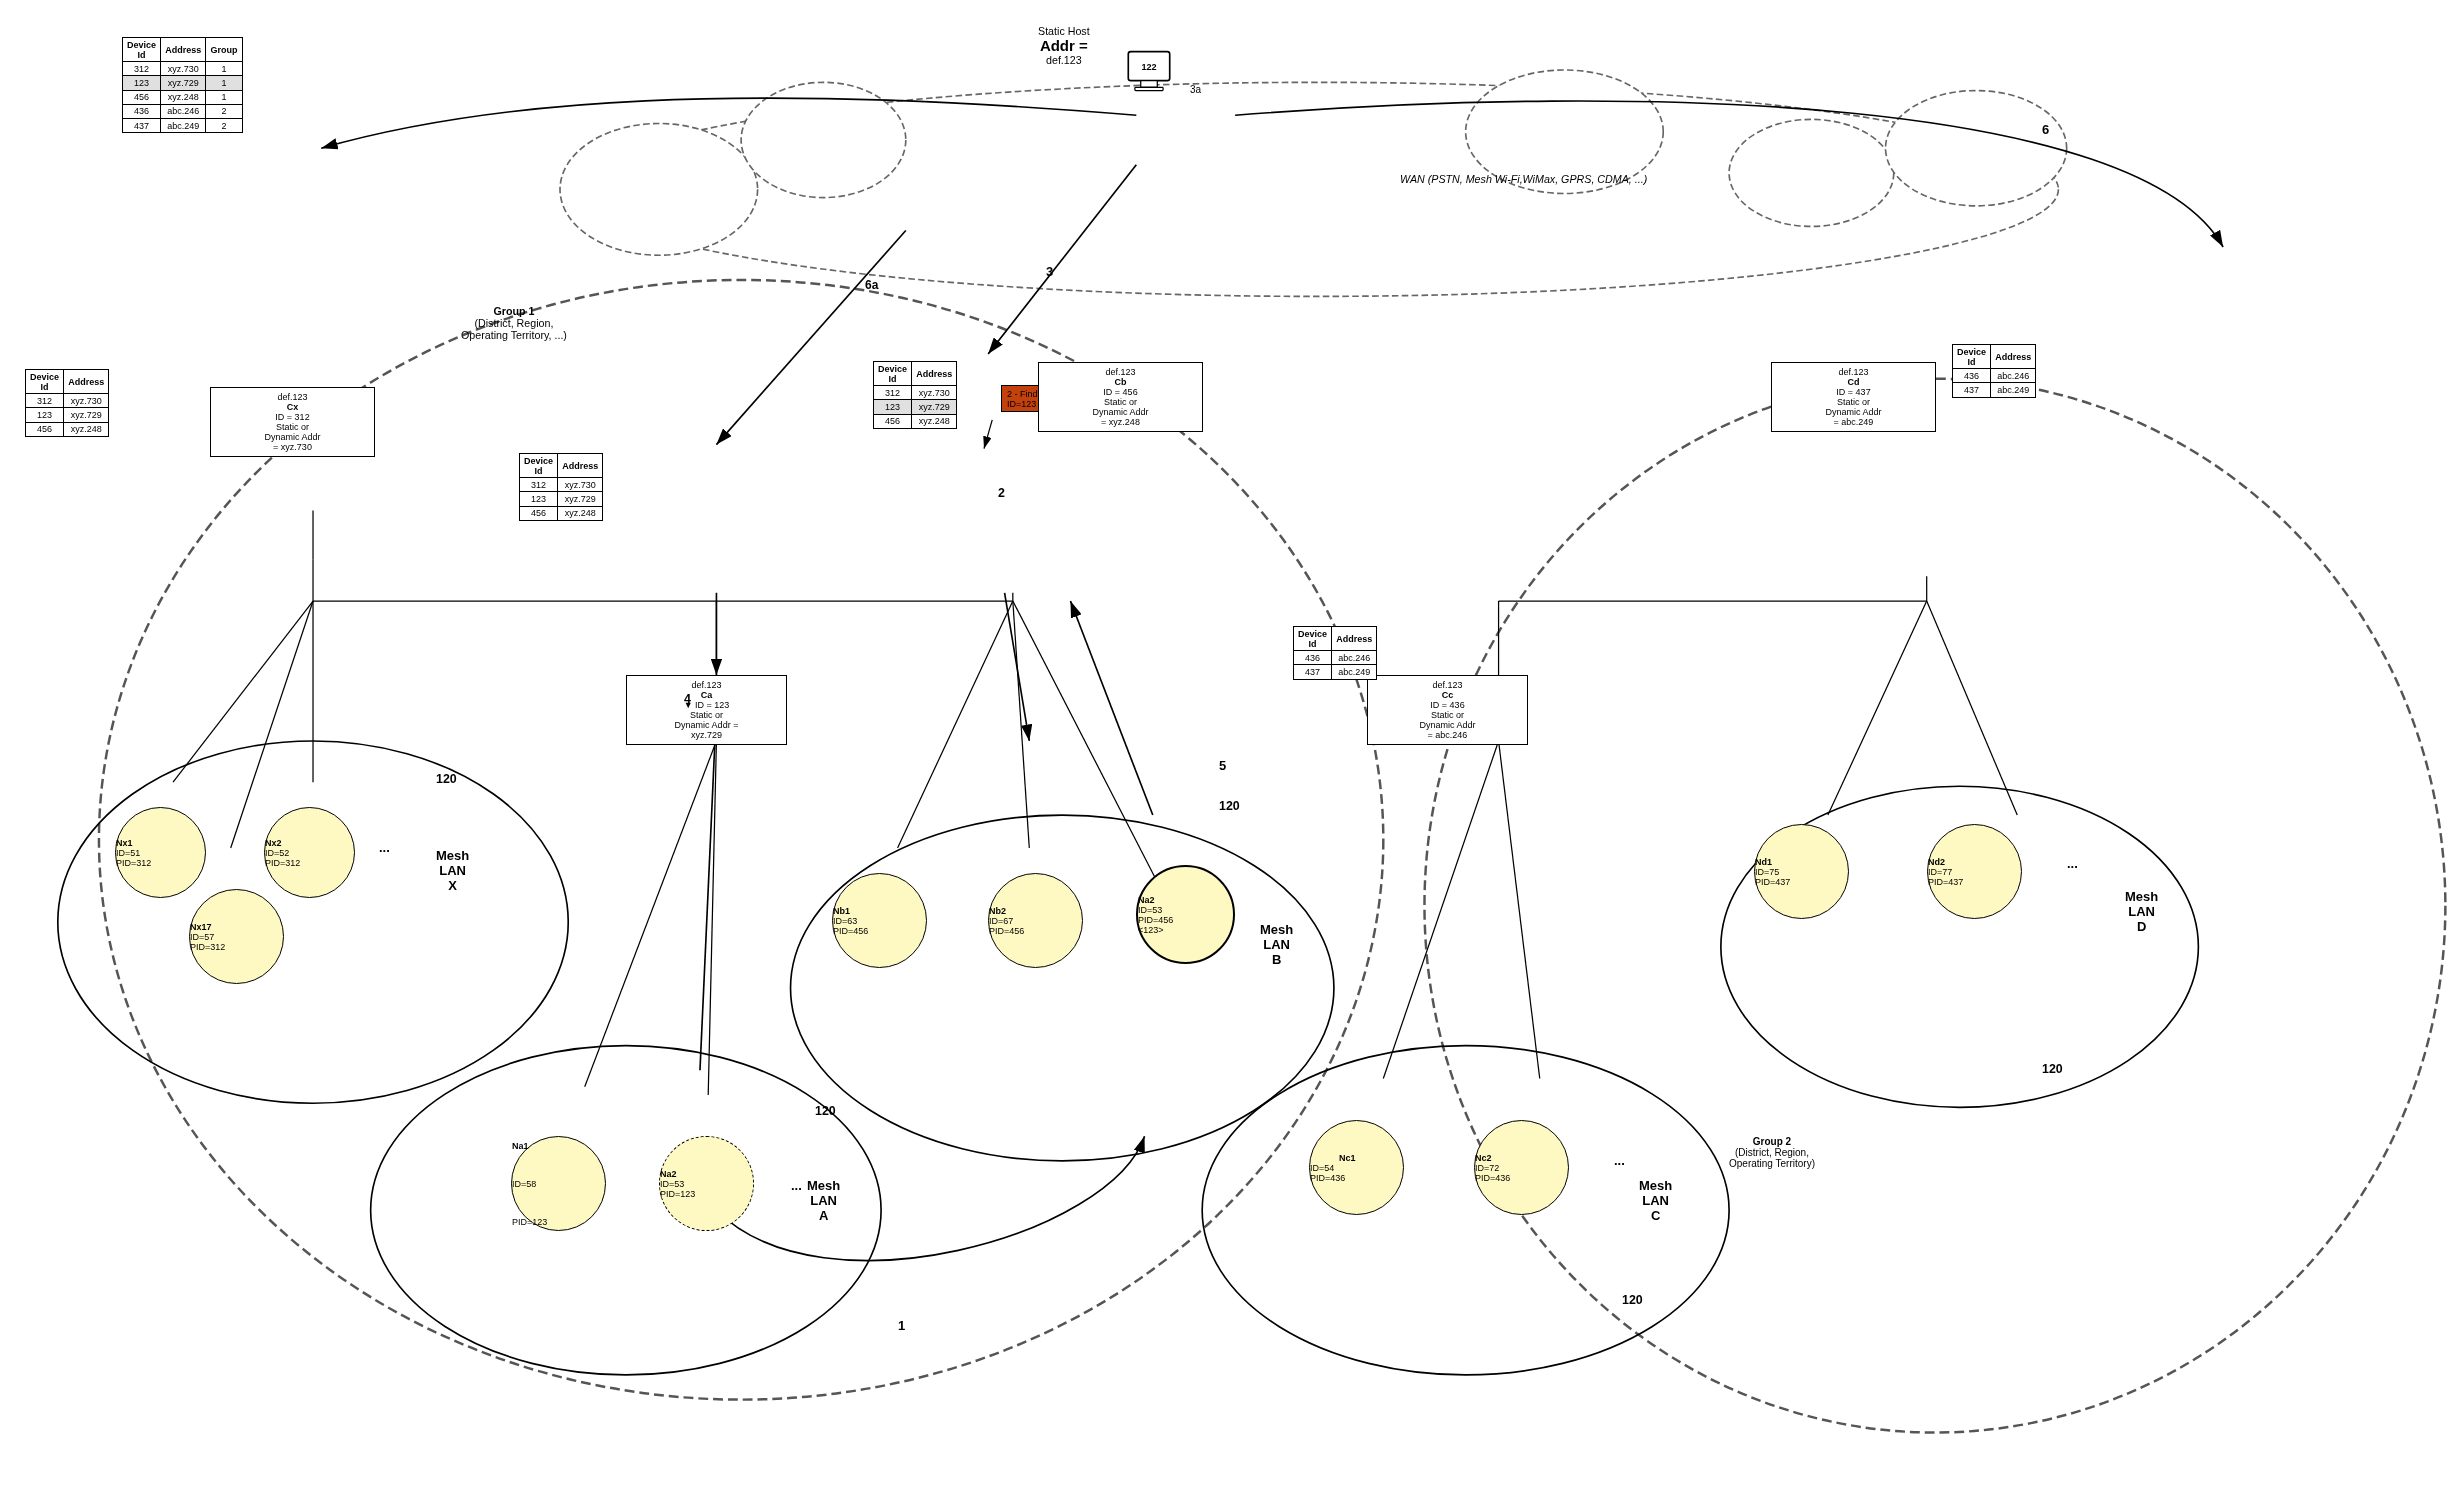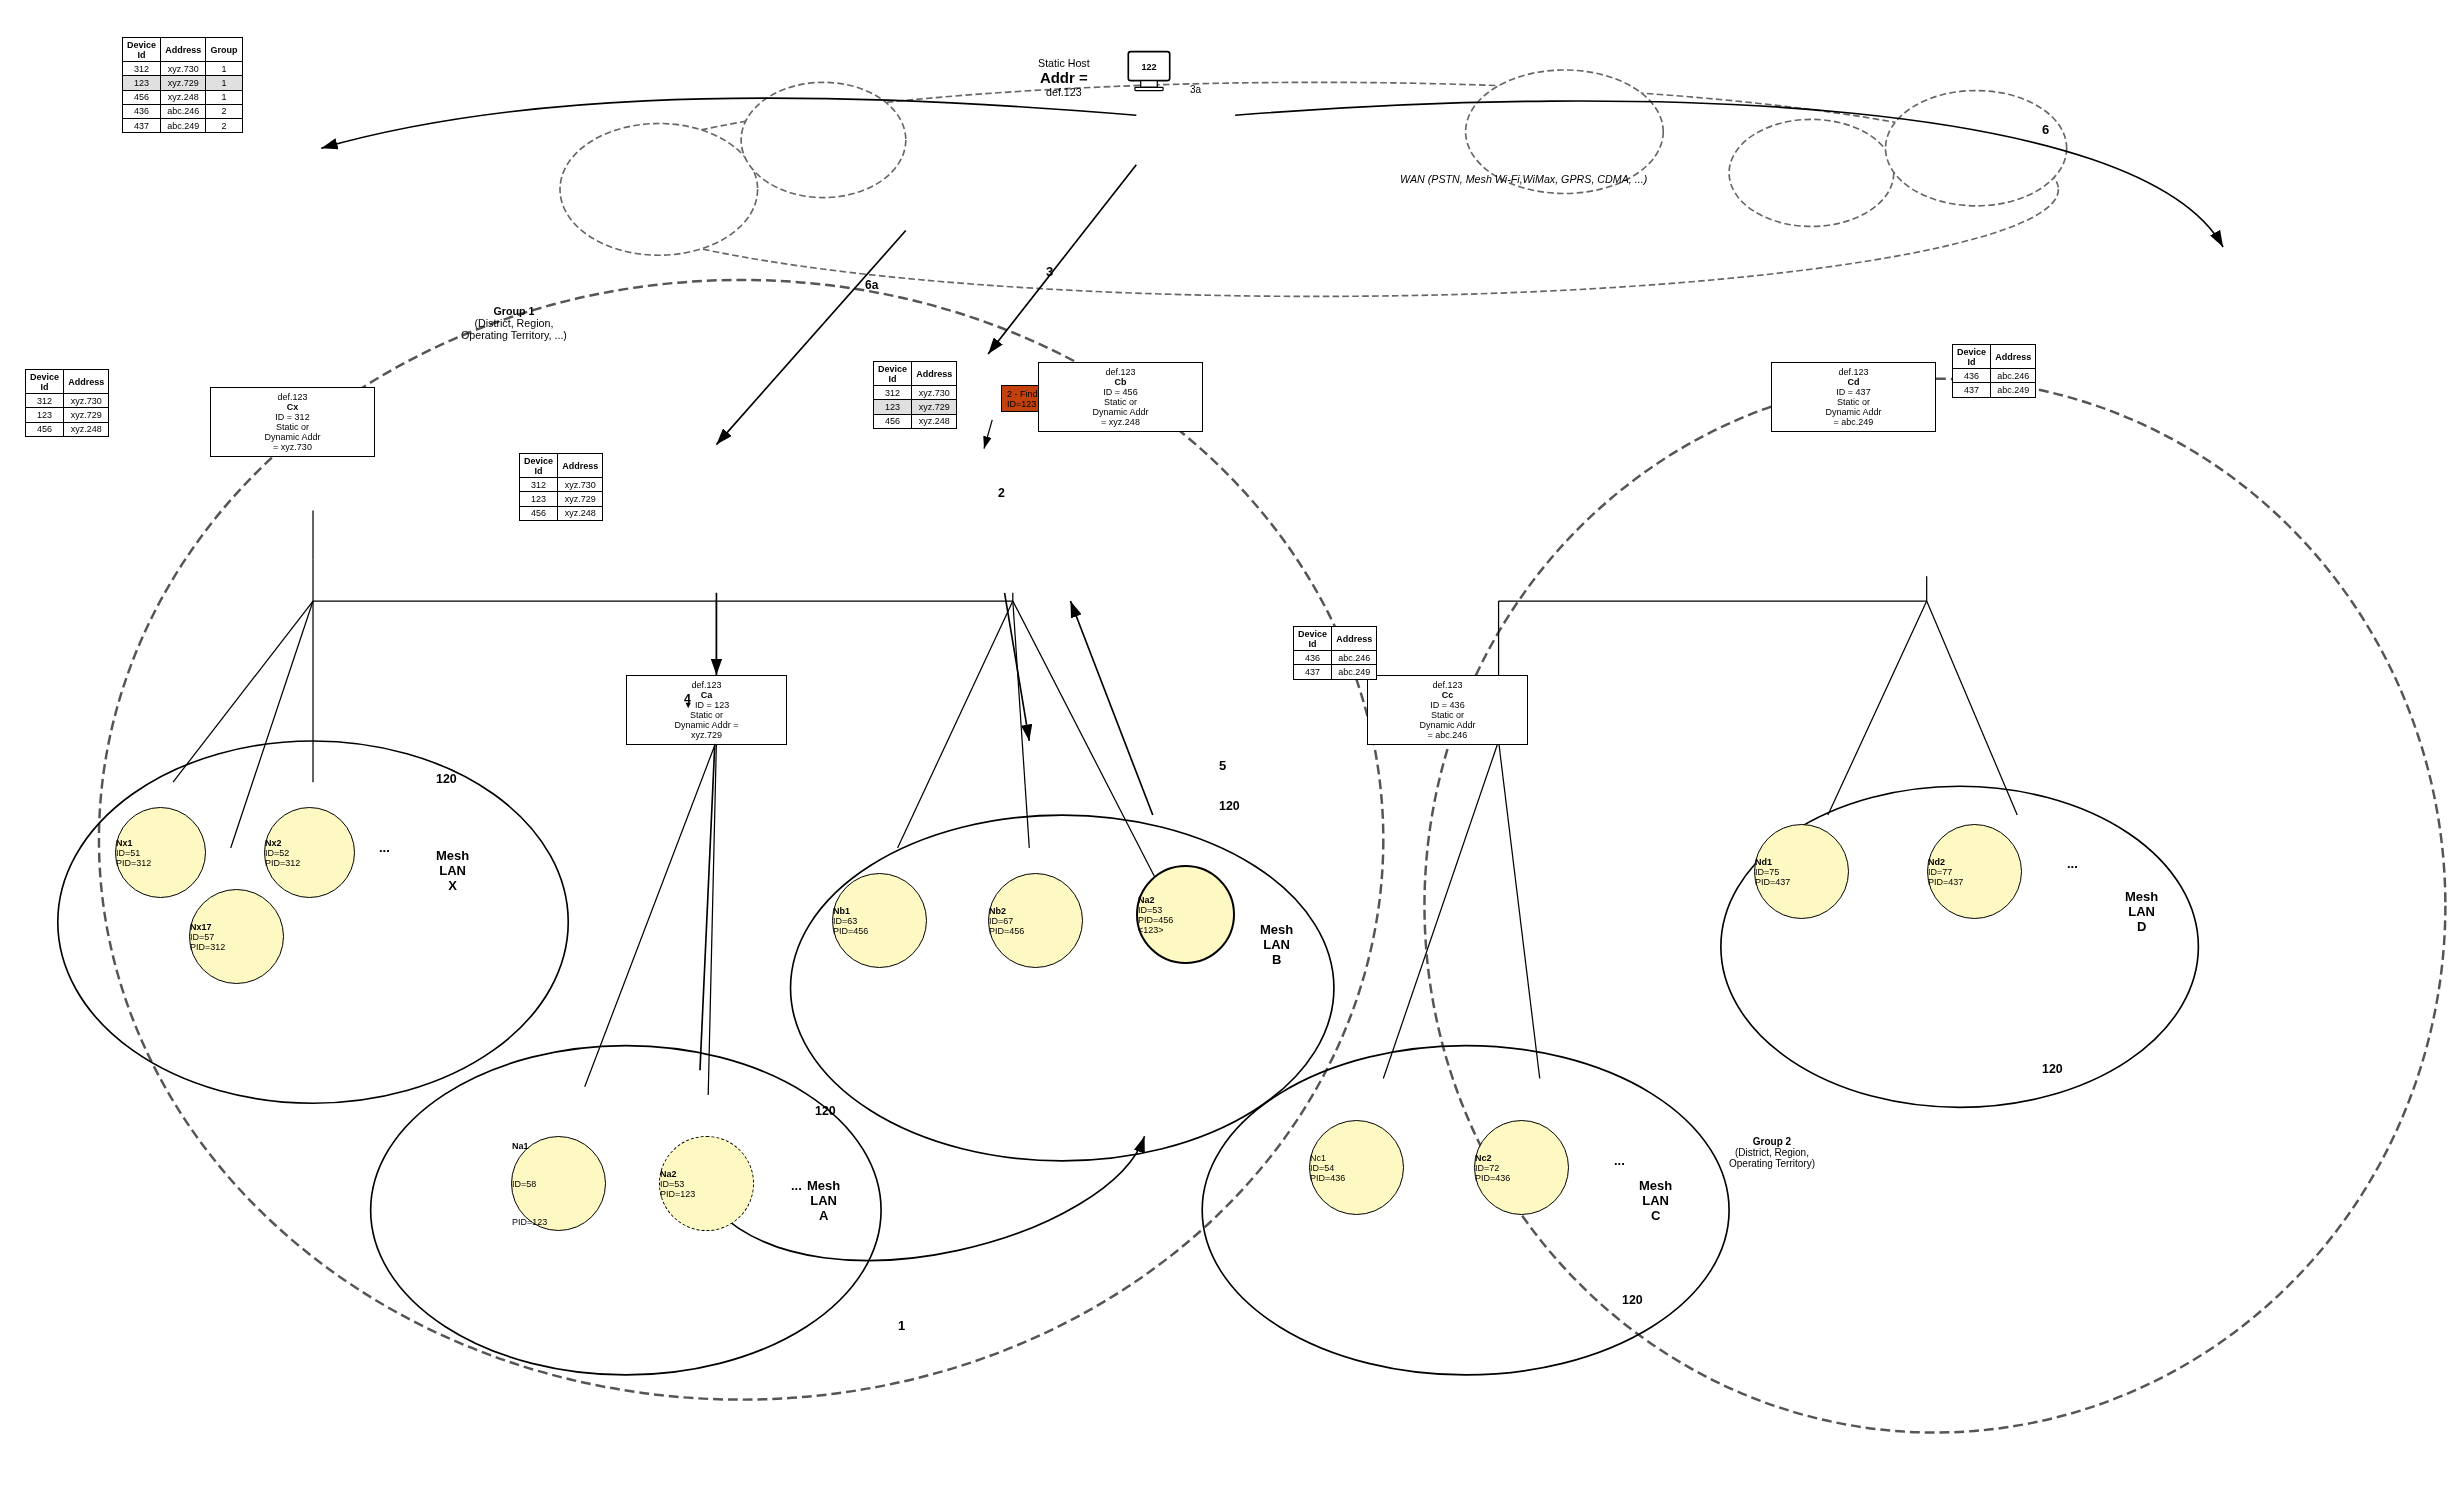--- a/index.html
+++ b/index.html
@@ -236,21 +236,21 @@
         <td>2</td>
       </tr>
       <tr>
         <td>437</td>
         <td>abc.249</td>
         <td>2</td>
       </tr>
     </tbody>
   </table>
 
-  <div class="static-host" style="top: 25px; left: 1038px; margin-top: 32px;">
+  <div class="static-host" style="top: 25px; left: 1038px;">
     <div style="font-size:10.7px;">Static Host</div>
     <div style="font-size:15px;font-weight:bold;">Addr =</div>
     <div style="font-size:10.7px;">def.123</div>
   </div>
 
   <div class="computer-icon" style="top: 45px; left: 1120px;">
     <svg width="58" height="58" viewBox="0 0 70 70" style="font-size:11px">
       <rect x="10" y="8" width="50" height="35" rx="3" fill="white" stroke="#000" stroke-width="2"></rect>
       <rect x="25" y="43" width="20" height="8" fill="white" stroke="#000" stroke-width="1.5"></rect>
       <rect x="18" y="51" width="34" height="4" rx="1" fill="white" stroke="#000" stroke-width="1.5"></rect>
@@ -552,21 +552,21 @@
 
   <div class="label label-bold" style="top:799px; left:1219px; font-size:12.4px;">
     <span>120</span>
   </div>
 
   <div class="label label-bold" style="top: 758px; left: 1219px; font-size: 13px;">
     <span>5</span>
   </div>
 
   <div class="node-circle" style="width:95px;height:95px;top:1120px;left:1309px;">
-    <div style="font-weight:normal;">Nc1</div>
+    <div style="font-weight:bold;padding-left:29px;">Nc1</div>
     <div>ID=54</div>
     <div>PID=436</div>
   </div>
 
   <div class="node-circle" style="width:95px;height:95px;top:1120px;left:1474px;">
     <div style="font-weight:bold;">Nc2</div>
     <div>ID=72</div>
     <div>PID=436</div>
   </div>
 

